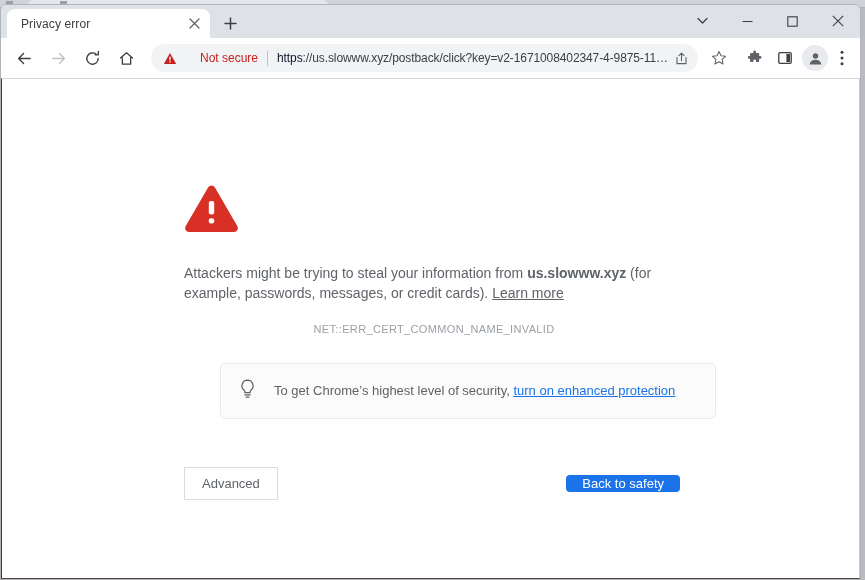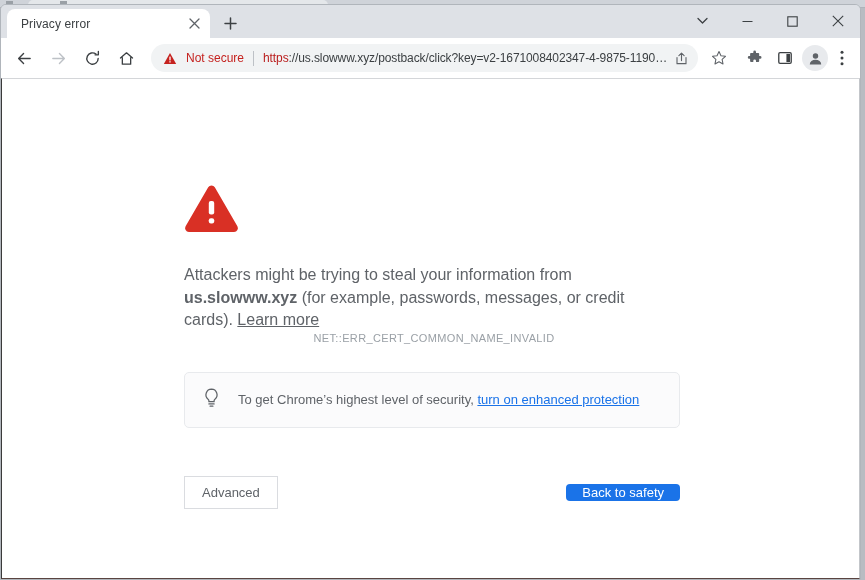--- a/index.html
+++ b/index.html
@@ -118,21 +118,21 @@
     display: flex;
     align-items: center;
     margin: 0 6px 0 8px;
     padding: 0 6px 0 12px;
     overflow: hidden;
     min-width: 0;
   }
   #not-secure-badge {
     display: flex; align-items: center;
     flex: 0 0 auto;
-    gap: 9px;
+    gap: 23px;
   }
   #not-secure-label {
     font-size: 12px;
     color: #c5221f;
     white-space: nowrap;
   }
   .omnibox-divider {
     width: 1px; height: 15px;
     background: #bdc1c6;
     margin: 0 9px;
@@ -141,21 +141,21 @@
   #url-text {
     flex: 1;
     font-size: 12px;
     color: #3c4043;
     white-space: nowrap;
     overflow: hidden;
     text-overflow: ellipsis;
     min-width: 0;
     letter-spacing: -.1px;
   }
-  #url-text .scheme { color: #b91c1c; }
+  #url-text .scheme { color: #0f172a; }
   #share-icon-wrap {
     width: 22px; height: 22px; flex: 0 0 auto;
     display: flex; align-items: center; justify-content: center;
   }
 
   .toolbar-icon {
     width: 26px; height: 26px;
     margin: 0 2px;
     display: flex; align-items: center; justify-content: center;
     border-radius: 50%;
@@ -184,24 +184,25 @@
 
   #error-heading {
     font-size: 25px;
     font-weight: 400;
     color: #202124;
     line-height: 1.25;
     margin-bottom: 18px;
     letter-spacing: -.1px;
   }
   #error-paragraph {
-    font-size: 16px;
+    font-size: 14px;
     color: #5f6368;
     line-height: 1.42;
     width: 472px;
+    margin-bottom: 19px;
   }
   #error-paragraph .host { font-weight: bold; color: #5f6368; }
   .inline-link {
     color: #5f6368;
     text-decoration: underline;
   }
   #error-code {
     font-size: 11px;
     color: #9aa0a6;
     letter-spacing: .35px;
@@ -211,20 +212,21 @@
 
   #enhanced-protection-box {
     width: 496px;
     background: #fbfbfc;
     border: 1px solid #e8eaed;
     border-radius: 5px;
     display: flex;
     align-items: center;
     padding: 15px 18px;
     margin-bottom: 48px;
+    margin-left: 36px;
   }
   #bulb-icon-wrap { flex: 0 0 auto; margin-right: 18px; }
   #enhanced-protection-text {
     font-size: 13px;
     color: #5f6368;
     line-height: 1.35;
   }
   #enhanced-protection-link {
     color: #1a73e8;
     text-decoration: underline;

